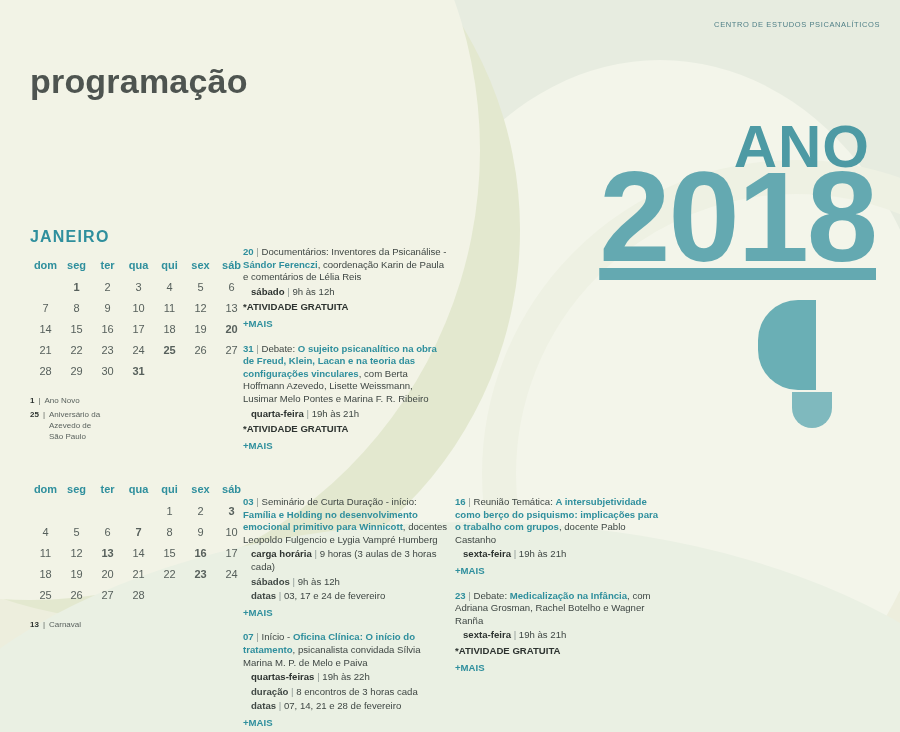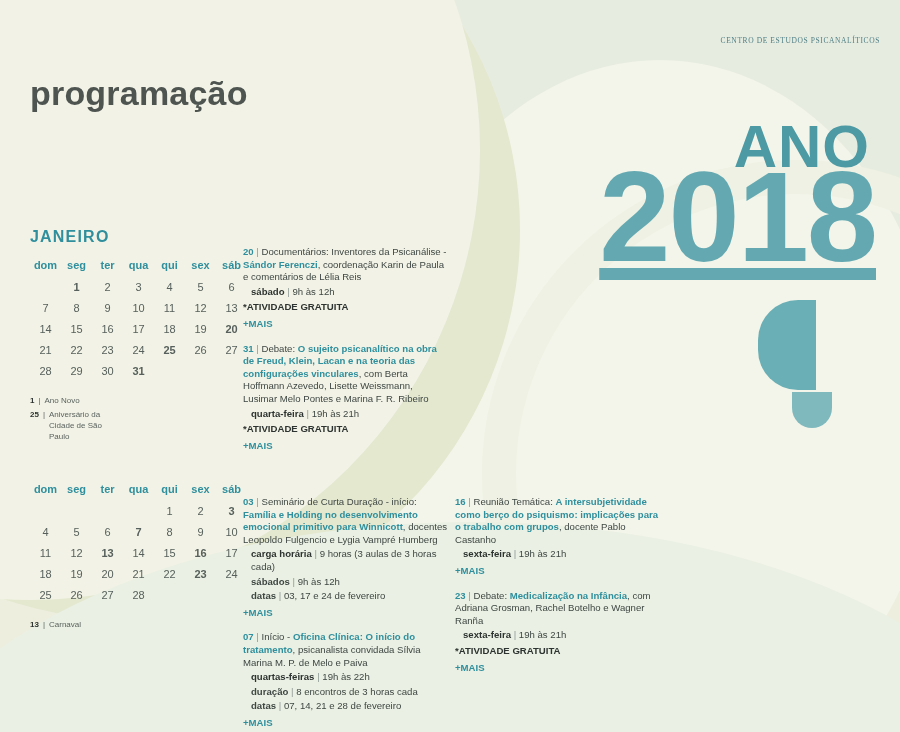--- a/index.html
+++ b/index.html
@@ -41,30 +41,30 @@
   }
   .c-mark2{
     position:absolute;right:68px;top:392px;width:40px;height:36px;
     background:#7fb9be;border-radius:0 0 26px 26px;
   }
 
   .content{position:relative;z-index:5;}
 
   
   .title{
-    position:absolute;left:30px;top:74px;
+    position:absolute;left:30px;top:62px;
     font-size:34px;font-weight:bold;color:#4e5450;letter-spacing:.2px;
   }
   .logo{position:absolute;right:20px;top:18px;text-align:center;}
   .logo .cep{
     font-size:52px;font-weight:bold;color:#2f8f9d;letter-spacing:2px;
     line-height:50px;font-family:"Liberation Sans", sans-serif;
   }
   .logo .sub{
-    font-size:7.5px;color:#4f7f86;letter-spacing:.6px;margin-top:18px;font-family:Liberation Serif, serif;
+    font-size:7.5px;color:#4f7f86;letter-spacing:.6px;margin-top:2px;
   }
   .ano{
     position:absolute;right:30px;top:112px;
     font-size:60px;font-weight:bold;color:#4d9aa4;letter-spacing:1px;
   }
   .year{
     position:absolute;right:24px;top:158px;
     font-size:128px;font-weight:bold;color:#64a9b1;letter-spacing:-2px;
     line-height:118px;
     text-decoration:underline;
@@ -191,21 +191,21 @@
     </table>
     <div class="legend">
       <div class="row">
         <span class="k">1</span>
         <span>|</span>
         <span>Ano Novo</span>
       </div>
       <div class="row">
         <span class="k">25</span>
         <span>|</span>
-        <span style="width:58px;display:inline-block;">Aniversário da Cidade de São Paulo</span>
+        <span style="width:58px;display:inline-block;">Aniversário da Azevedo de São Paulo</span>
       </div>
     </div>
   </div>
 
   <div class="month" style="left:30px;top:478px;">
     <table class="cal">
       <thead>
           <tr>
         <th>dom</th>
         <th>seg</th>

